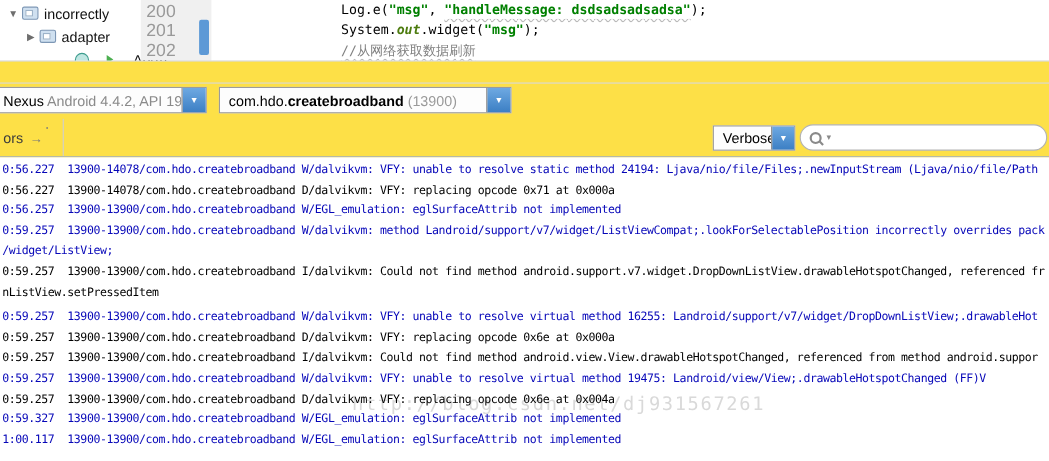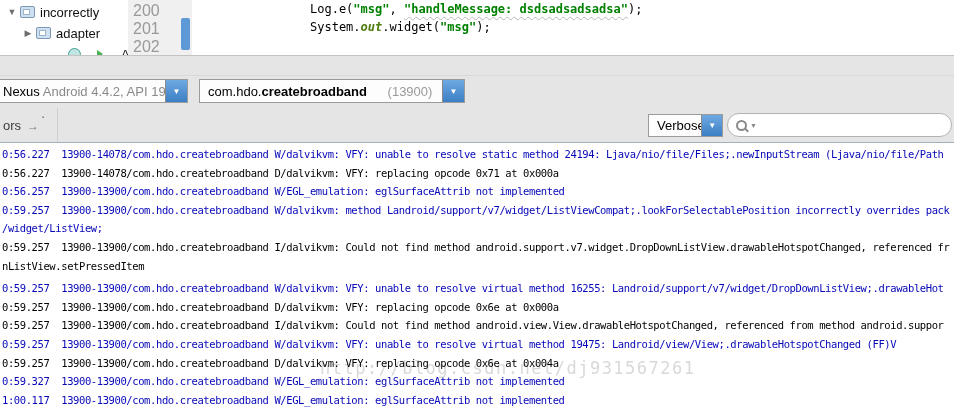--- a/index.html
+++ b/index.html
@@ -20,27 +20,27 @@
   .gutter{position:absolute;left:128px;top:0;width:64px;height:55px;background:#f0f0f0;border-right:1px solid #dadada;}
   .gutter-num{position:absolute;left:5px;height:18px;font-family:Liberation Sans, sans-serif;font-size:16px;color:#999;}
   .scroll-thumb{position:absolute;left:53px;top:18px;width:9px;height:32px;background:#5d99d6;border-radius:2px;}
   .code-pane{position:absolute;left:192px;top:0;right:0;height:55px;background:#fff;}
   .code-line{position:absolute;left:118px;white-space:pre;font-family:"DejaVu Sans Mono",monospace;font-size:12px;color:#000;}
   .tok-str{color:#008000;font-weight:bold;}
   .tok-field{color:#4d7c0f;font-style:italic;font-weight:bold;}
   .tok-comment{color:#808080;}
   .typo{text-decoration:underline;text-decoration-style:wavy;text-decoration-color:#b9b9b9;text-decoration-thickness:1px;text-underline-offset:3px;}
   
-  .toolbar-band{position:absolute;left:0;top:56px;width:954px;height:103px;background:#e5e5e5;}
+  .toolbar-band{position:absolute;left:0;top:56px;width:954px;height:103px;background:#fde047;}
   .toolbar-topline{position:absolute;left:0;top:19px;width:954px;height:1px;background:#d9d9d9;}
   .combo{position:absolute;background:#fdfdfd;border:1px solid #9b9b9b;display:flex;align-items:center;box-sizing:border-box;cursor:default;}
   .combo-text{padding-left:8px;font-size:13px;color:#000;white-space:nowrap;overflow:hidden;}
   .combo-arrow{margin-left:auto;width:21px;align-self:stretch;background:linear-gradient(#6ea9e2,#3c7fc4);border-left:1px solid #8a8a8a;color:#fff;display:flex;align-items:center;justify-content:center;font-size:8px;}
   .dim{color:#8a8a8a;}
-  .pidgray{color:#9a9a9a;padding-left:17px;}
+  .pidgray{color:#9a9a9a;}
   .tab-stub{position:absolute;left:0;top:53px;height:33px;display:flex;align-items:center;font-size:13px;color:#3c3c3c;padding-left:3px;justify-content:space-between;}
   .tab-stub .arr{margin-left:6px;color:#7a7a7a;font-size:12px;position:relative;}
   .tab-stub .arr::after{content:"▪";position:absolute;top:-5px;right:-5px;font-size:6px;color:#7a7a7a;}
   .tab-divider{position:absolute;left:57px;top:52px;width:1px;height:34px;background:#cfcfcf;}
   .search-pill{position:absolute;left:727px;top:57px;width:225px;height:24px;background:#fff;border:1px solid #b3b3b3;border-radius:13px;box-sizing:border-box;display:flex;align-items:center;padding-left:8px;}
   .mag{display:inline-block;width:7px;height:7px;border:2px solid #8a8a8a;border-radius:50%;position:relative;}
   .mag::after{content:"";position:absolute;width:5px;height:2px;background:#8a8a8a;transform:rotate(45deg);right:-4px;bottom:-2px;}
   .mag-caret{font-size:7px;color:#8a8a8a;margin-left:3px;}
   .search-input{border:none;outline:none;flex:1;height:18px;font-size:12px;background:transparent;margin-left:5px;}
   .band-bottomline{position:absolute;left:0;top:142px;width:954px;height:1px;background:#a3b1bf;}
@@ -78,20 +78,21 @@
     </div>
   <div class="gutter" id="gutter">
     <div class="scroll-thumb"></div>
   <div class="gutter-num" style="top: 2px;">200</div>
       <div class="gutter-num" style="top: 20px;">201</div>
       <div class="gutter-num" style="top: 38px;">202</div>
     </div>
   <div class="code-pane" id="code">
       <div class="code-line" style="top: 2px;"><span>Log.e(</span><span class="tok-str">"msg"</span><span>, </span><span class="tok-str typo">"handleMessage: dsdsadsadsadsa"</span><span>);</span></div>
       <div class="code-line" style="top: 20px;"><span>System.</span><span class="tok-field">out</span><span>.widget(</span><span class="tok-str">"msg"</span><span>);</span></div>
+      <div class="code-line" style="top: 38px;"><span class="tok-comment typo">//从网络获取数据刷新</span></div>
     </div>
 </div>
 
 <div class="toolbar-band">
   <div class="toolbar-topline"></div>
 
   <div class="combo" style="left:-12px;top:23px;width:200px;height:24px;">
     <div class="combo-text" style="padding-left:14px;">
       <span>Nexus </span><span class="dim">Android 4.4.2, API 19</span>
     </div>

